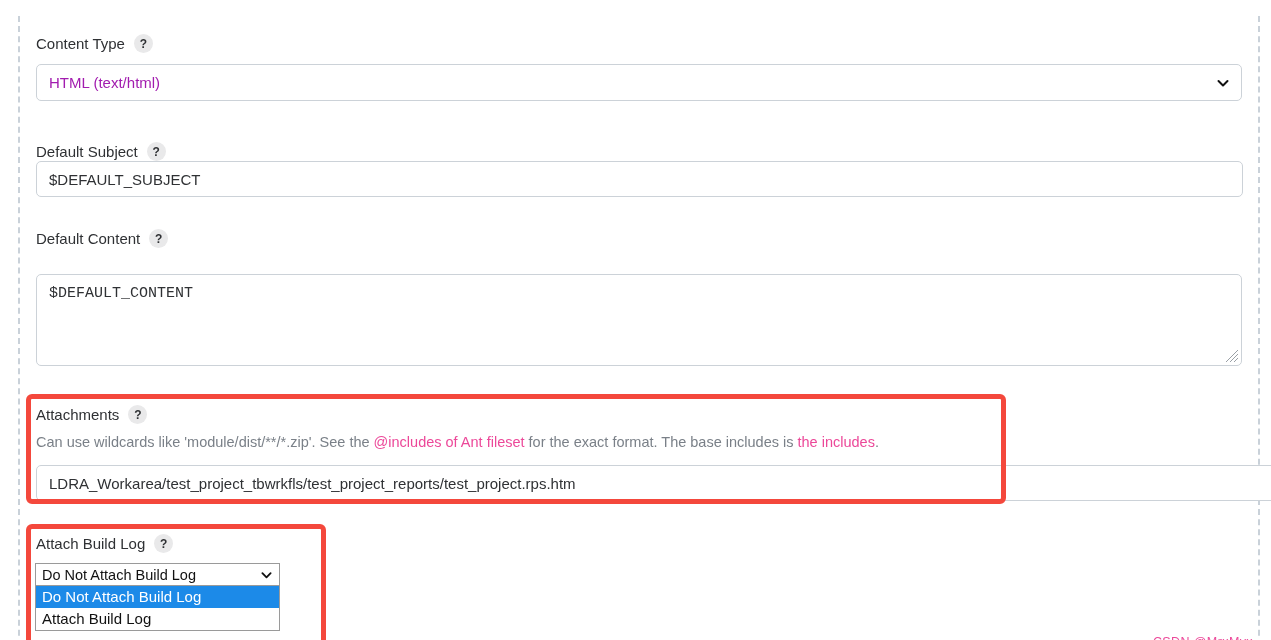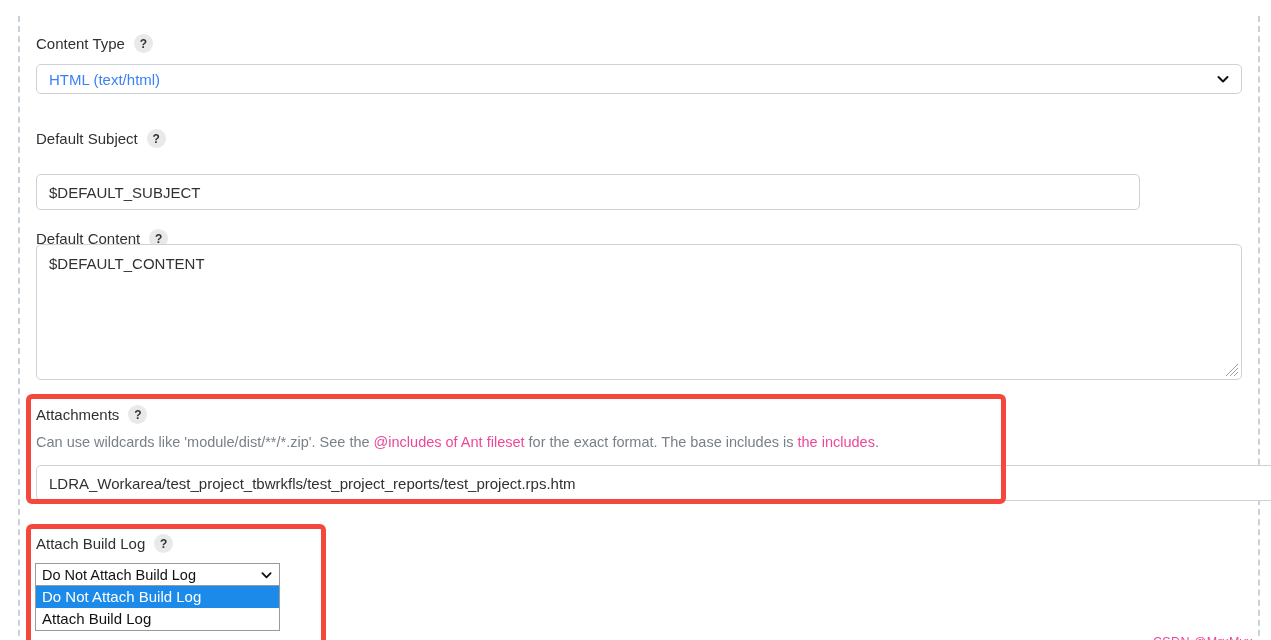--- a/index.html
+++ b/index.html
@@ -74,26 +74,26 @@
     background: #ffffff;
     font-family: "Liberation Sans", sans-serif;
     font-size: 15px;
     color: #2f3134;
     padding: 0 12px;
     outline: none;
   }
 
   .select-input {
     box-sizing: border-box;
-    height: 30px;
+    height: 37px;
     border: 1px solid #ccd2d8;
     border-radius: 5px;
     background: #ffffff;
     font-size: 15px;
-    color: #3b82f6;
+    color: #a21caf;
     padding: 0 12px;
     display: flex;
     align-items: center;
     position: relative;
     cursor: pointer;
   }
   .select-input .chev {
     position: absolute;
     right: 12px;
     top: 50%;
@@ -216,35 +216,35 @@
       <span class="help-icon">?</span>
     </div>
   </div>
   <div class="select-input" style="position:absolute;left:36px;top:48px;width:1206px;">
     <span>HTML (text/html)</span>
     <svg class="chev" viewBox="0 0 12 12">
       <path d="M1.5 4 L6 8.5 L10.5 4" fill="none" stroke="#111111" stroke-width="2" stroke-linecap="round" stroke-linejoin="round"></path>
     </svg>
   </div>
 
-  <div class="field" style="top:113px;">
+  <div class="field" style="top:126px;">
     <div class="field-label">
       <span>Default Subject</span>
       <span class="help-icon">?</span>
     </div>
   </div>
-  <input class="text-input" style="position: absolute; left: 36px; top: 158px; width: 1104px;" value="$DEFAULT_SUBJECT">
+  <input class="text-input" style="position: absolute; left: 36px; top: 145px; width: 1207px;" value="$DEFAULT_SUBJECT">
 
   <div class="field" style="top:213px;">
     <div class="field-label">
       <span>Default Content</span>
       <span class="help-icon">?</span>
     </div>
   </div>
-  <div class="textarea-input" style="position:absolute;left:36px;top:228px;width:1206px;height:136px;">
+  <div class="textarea-input" style="position:absolute;left:36px;top:258px;width:1206px;height:92px;font-family:Liberation Mono, monospace;">
     <span>$DEFAULT_CONTENT</span>
     <svg class="resize-grip" viewBox="0 0 14 14">
       <path d="M13 5 L5 13 M13 9 L9 13 M13 1 L1 13" stroke="#9aa0a6" stroke-width="1" fill="none"></path>
     </svg>
   </div>
 
   <div class="field" style="top:389px;">
     <div class="field-label">
       <span>Attachments</span>
       <span class="help-icon">?</span>

